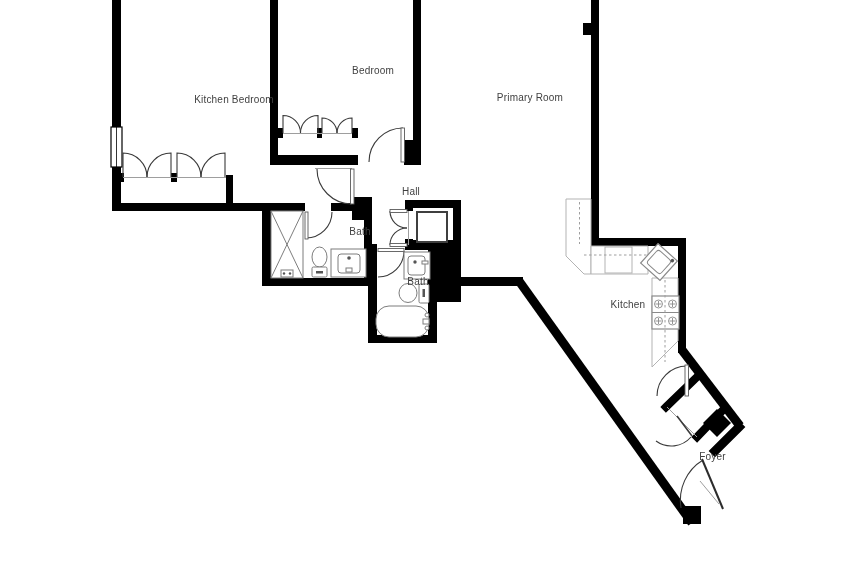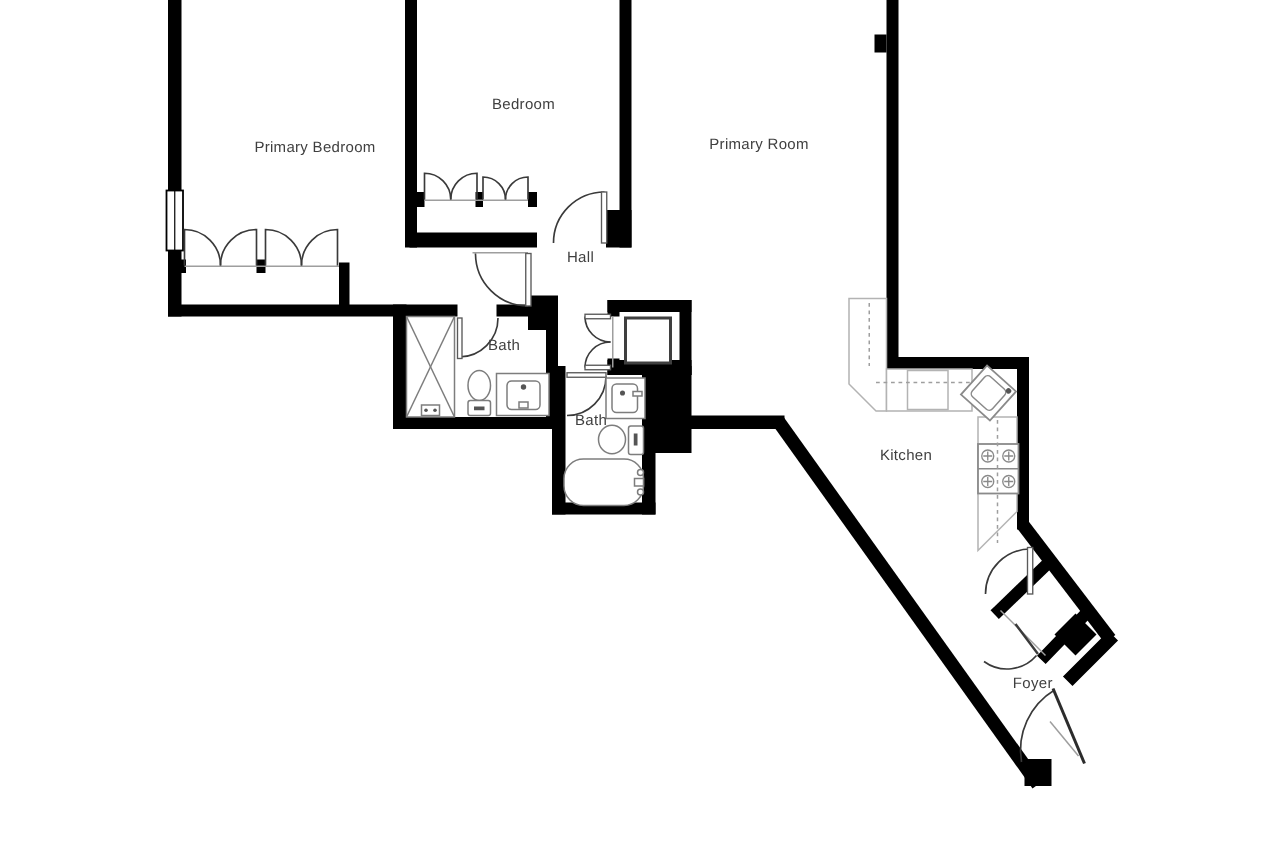--- a/index.html
+++ b/index.html
@@ -1,20 +1,20 @@
 <!DOCTYPE html>
 <html><head>
 <meta charset="utf-8">
 <style>
   html,body{margin:0;padding:0;background:#ffffff;}
   .canvas{position:relative;width:850px;height:570px;background:#fff;overflow:hidden;
           font-family:"Liberation Sans", sans-serif;}
   .plan-svg{position:absolute;left:0;top:0;}
   .room-label{position:absolute;transform:translate(-50%,-50%);font-size:10px;color:#3f3f3f;
-              letter-spacing:.2px;white-space:nowrap;}
+              letter-spacing:.2px;white-space:nowrap;margin-left:24px;}
   .wall{fill:#000;}
   .wline{stroke:#000;fill:none;}
   .fix{stroke:#7d7d7d;fill:#fff;stroke-width:1;}
   .fixd{fill:#555;stroke:none;}
   .cnt{stroke:#b3b3b3;fill:#fff;stroke-width:1;}
   .arc{stroke:#3a3a3a;fill:none;stroke-width:1.1;}
   .leaf{stroke:#5a5a5a;fill:#fff;stroke-width:0.9;}
   .thr{stroke:#9e9e9e;fill:none;stroke-width:1;}
   .dash{stroke:#9e9e9e;fill:none;stroke-width:1;stroke-dasharray:2.5 2.5;}
 </style>
@@ -212,22 +212,22 @@
     </g>
   </g>
   <g>
     <line class="dash" x1="579.5" y1="202" x2="579.5" y2="244"></line>
     <line class="dash" x1="584" y1="255" x2="648" y2="255"></line>
     <line class="dash" x1="665" y1="280" x2="665" y2="362"></line>
   </g>
 
 </svg>
 
-  <div class="room-label" style="left:210px;top:99px;">Primary Bedroom</div>
+  <div class="room-label" style="left:210px;top:99px;">Kitchen Bedroom</div>
   <div class="room-label" style="left:349px;top:70px;">Bedroom</div>
   <div class="room-label" style="left:506px;top:97px;">Primary Room</div>
-  <div class="room-label" style="left:387px;top:172px;">Hall</div>
+  <div class="room-label" style="left:387px;top:191px;">Hall</div>
   <div class="room-label" style="left:336px;top:231px;">Bath</div>
   <div class="room-label" style="left:394px;top:281px;">Bath</div>
   <div class="room-label" style="left:604px;top:304px;text-align:center;">Kitchen</div>
   <div class="room-label" style="left:679px;top:456px;padding-left:19px;">Foyer</div>
 
 </div>
 
 </body></html>

